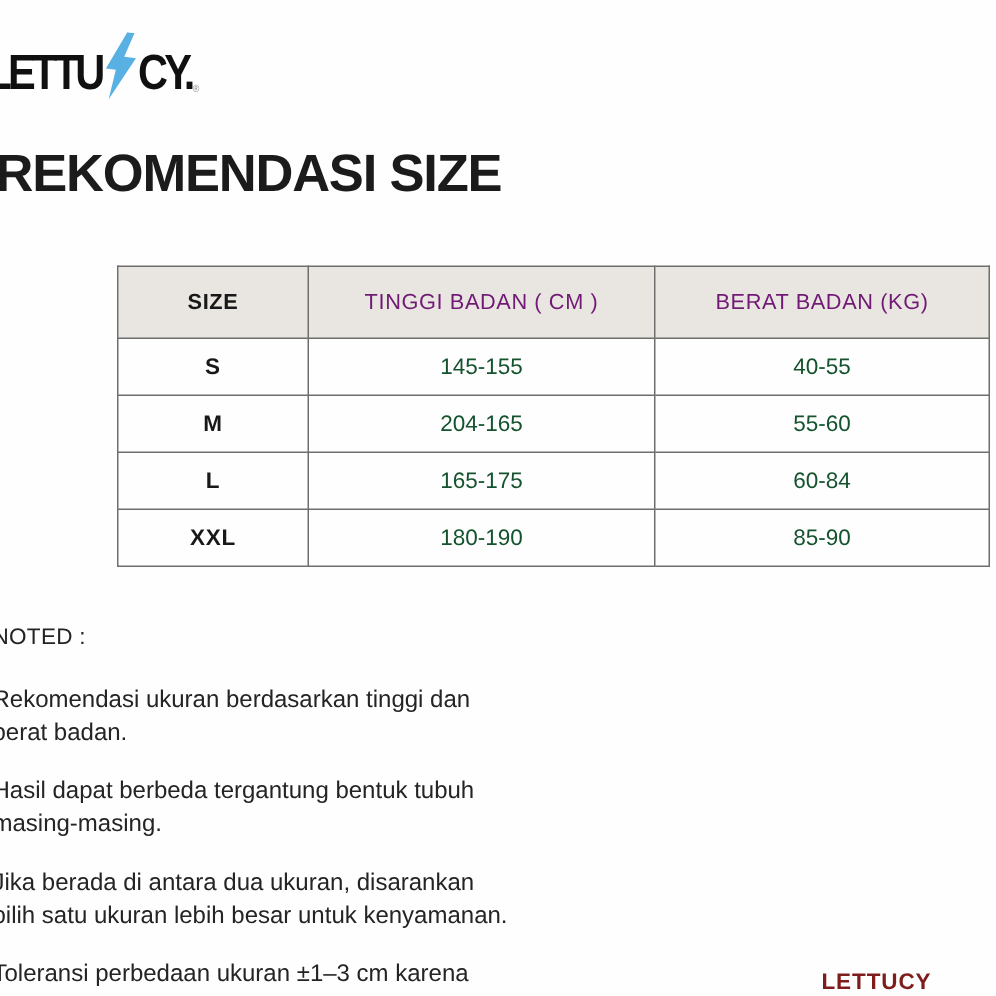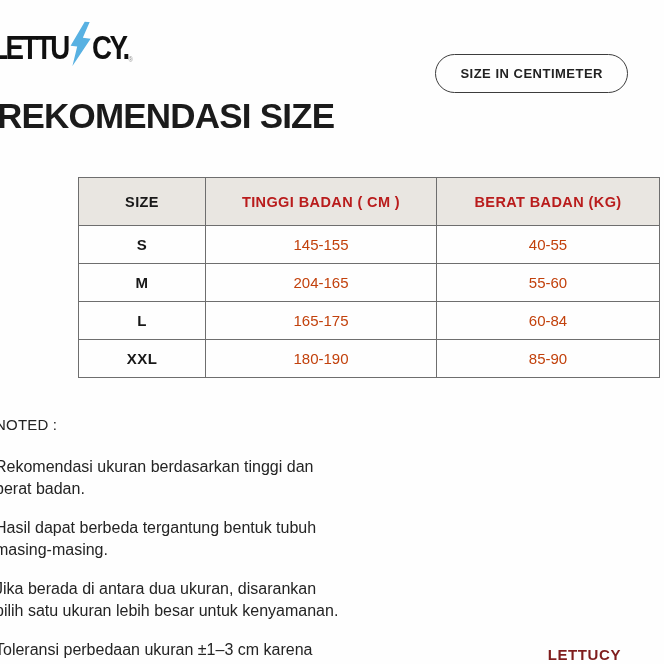--- a/index.html
+++ b/index.html
@@ -99,29 +99,29 @@
     border: 1px solid #6e6e6e;
     text-align: center;
     vertical-align: middle;
     padding: 0;
   }
   .size-table { border: 1.5px solid #565656; }
   .size-table thead th {
     height: 48px;
     background: #e9e6e1;
     font-size: 14.5px;
-    font-weight: 700;
+    font-weight: 400;
     letter-spacing: 0.4px;
-    color: #b91c1c;
+    color: #701a75;
   }
   .size-table thead th.col-size { font-weight: 700; color: #181818; }
   .size-table tbody td {
     height: 38px;
     font-size: 15px;
-    color: #c2410c;
+    color: #14532d;
     background: #fefefe;
   }
   .size-table tbody td.cell-size { font-weight: 700; color: #181818; letter-spacing: 0.5px; }
   .col-1 { width: 127px; }
   .col-2 { width: 231px; }
   .col-3 { width: 223px; }
 
   
   .notes {
     position: absolute;
@@ -157,23 +157,20 @@
   <div class="logo">
     <span>LETTU</span>
     <svg class="bolt-svg" viewBox="0 0 34 64">
       <path d="M21 0 L1 36 L12 36 L7 64 L33 23 L20 23 L29 0 Z" fill="#58b1e2"></path>
     </svg>
     <span>CY.</span>
     <span class="reg">®</span>
   </div>
 
   <div class="badges">
-    <div class="badge">
-      <span>SIZE IN CENTIMETER</span>
-    </div>
   </div>
 
   <h1 class="heading">REKOMENDASI SIZE</h1>
 
   <div class="table-wrap">
     <table class="size-table">
       <colgroup>
         <col class="col-1">
           <col class="col-2">
           <col class="col-3">

